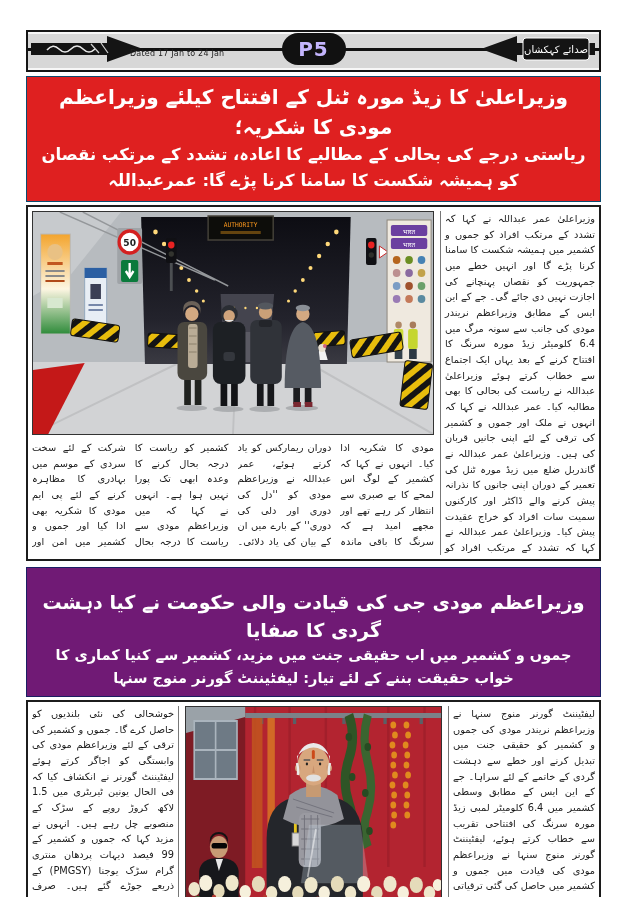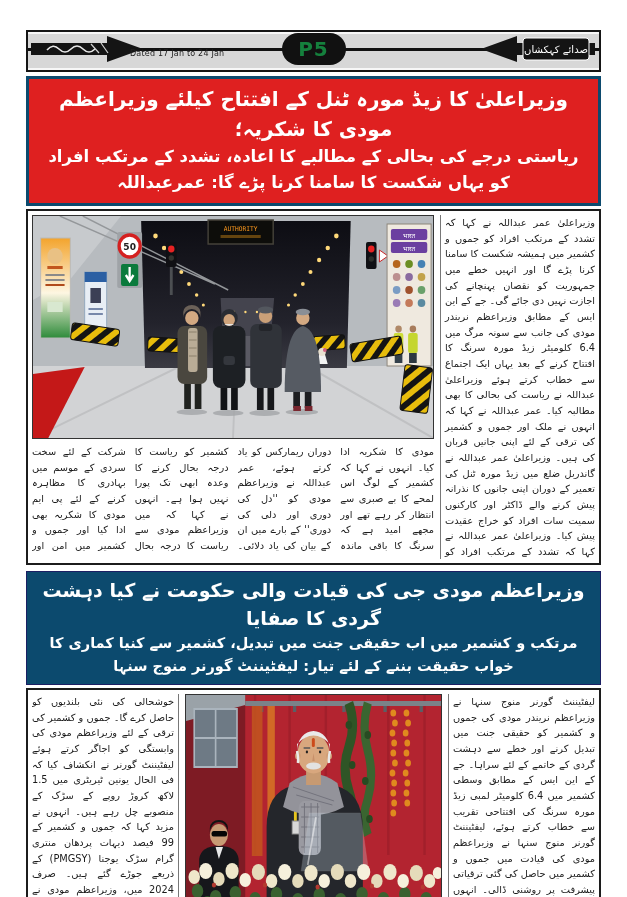--- a/index.html
+++ b/index.html
@@ -6,28 +6,28 @@
   body{width:627px;height:897px;font-family:"DejaVu Sans",sans-serif;color:#111;}
   .sheet{box-sizing:border-box;width:627px;height:897px;padding:30px 26px 0 26px;background:#fff;overflow:hidden;}
 
   
   .masthead{position:relative;height:38px;background:#d7d7d7;border:2px solid #151515;
             box-shadow:inset 0 2px 0 #f7f7f7, inset 0 -2px 0 #f7f7f7;}
   .masthead .midline{position:absolute;left:0;right:0;top:16px;height:3px;background:#111;}
   .orn-left{position:absolute;left:3px;top:2px;}
   .orn-right{position:absolute;right:4px;top:2px;}
   .page-pill{position:absolute;left:50%;top:1px;transform:translateX(-50%);width:64px;height:32px;
-             background:#111;border-radius:17px;color:#15803d;font-weight:bold;font-size:20px;
+             background:#111;border-radius:17px;color:#c4b5fd;font-weight:bold;font-size:20px;
              display:flex;align-items:center;justify-content:center;letter-spacing:1px;}
   .dated{position:absolute;left:102px;top:17px;font-size:8px;color:#222;letter-spacing:.2px;}
 
   
   .banner{margin-top:4px;text-align:center;color:#fff;direction:rtl;padding:5px 10px 7px 10px;}
-  .banner.red{background:#df2020;border:3px solid #0c4a6e;}
-  .banner.blue{background:#0c4a6e;border:1px solid #1b1f63;margin-top:6px;padding:4px 10px 6px 10px;}
+  .banner.red{background:#df2020;border:1px solid #0c4a6e;}
+  .banner.blue{background:#701a75;border:1px solid #1b1f63;margin-top:6px;padding:20px 10px 6px 10px;}
   .banner .h1{font-weight:bold;font-size:20px;line-height:30px;}
   .banner .h2{font-weight:bold;font-size:16.5px;line-height:26px;}
   .banner.blue .h1{font-size:19px;line-height:28px;}
   .banner.blue .h2{font-size:14.5px;line-height:23px;}
 
   
   .artbox{border:2px solid #1c1c1c;margin-top:3px;padding:4px;background:#fff;}
   .bodytext{direction:rtl;text-align:justify;font-size:9.8px;line-height:1.6;color:#1a1a1a;overflow:hidden;}
   .row1{display:flex;direction:rtl;gap:6px;}
   .a1-rightcol{width:150px;flex:0 0 150px;height:344px;padding-left:4px;border-left:1px solid #777;}
@@ -70,21 +70,21 @@
       <svg width="152" height="30" viewBox="0 0 152 30">
         <polygon points="152,9 74,9 74,2 38,15 74,28 74,21 152,21" fill="#141414"></polygon>
         <rect x="80" y="4" width="66" height="22" rx="3" fill="#141414" stroke="#ffffff" stroke-width="1"></rect>
         <text x="113" y="19" text-anchor="middle" font-size="10" fill="#ffffff">صدائے کہکشاں</text>
       </svg>
     </span>
   </div>
 
   <div class="banner red">
     <div class="h1">وزیراعلیٰ کا زیڈ مورہ ٹنل کے افتتاح کیلئے وزیراعظم مودی کا شکریہ؛</div>
-    <div class="h2">ریاستی درجے کی بحالی کے مطالبے کا اعادہ، تشدد کے مرتکب افراد کو یہاں شکست کا سامنا کرنا پڑے گا: عمرعبداللہ</div>
+    <div class="h2">ریاستی درجے کی بحالی کے مطالبے کا اعادہ، تشدد کے مرتکب نقصان کو ہمیشہ شکست کا سامنا کرنا پڑے گا: عمرعبداللہ</div>
   </div>
 
   <div class="artbox">
     <div class="row1">
       <div class="bodytext a1-rightcol">وزیراعلیٰ عمر عبداللہ نے کہا کہ تشدد کے مرتکب افراد کو جموں و کشمیر میں ہمیشہ شکست کا سامنا کرنا پڑے گا اور انہیں خطے میں جمہوریت کو نقصان پہنچانے کی اجازت نہیں دی جائے گی۔ جے کے این ایس کے مطابق وزیراعظم نریندر مودی کی جانب سے سونہ مرگ میں 6.4 کلومیٹر زیڈ مورہ سرنگ کا افتتاح کرنے کے بعد یہاں ایک اجتماع سے خطاب کرتے ہوئے وزیراعلیٰ عبداللہ نے ریاست کی بحالی کا بھی مطالبہ کیا۔ عمر عبداللہ نے کہا کہ انہوں نے ملک اور جموں و کشمیر کی ترقی کے لئے اپنی جانیں قربان کی ہیں۔ وزیراعلیٰ عمر عبداللہ نے گاندربل ضلع میں زیڈ مورہ ٹنل کی تعمیر کے دوران اپنی جانوں کا نذرانہ پیش کرنے والے ڈاکٹر اور کارکنوں سمیت سات افراد کو خراج عقیدت پیش کیا۔ وزیراعلیٰ عمر عبداللہ نے کہا کہ تشدد کے مرتکب افراد کو جموں و کشمیر میں جمہوریت کو نقصان پہنچانے کی اجازت نہیں دی جائے گی۔ عمر عبداللہ نے طویل عرصے سے زیر انتظار زیڈ مورہ ٹنل کے افتتاح پر وزیراعظم نریندر</div>
 
       <div class="a1-leftpart">
         <figure class="photo-frame">
           <svg width="100%" height="222" viewBox="0 0 418 222" preserveAspectRatio="none">
             <defs>
@@ -278,21 +278,21 @@
           <div class="bodytext col">دوران ریمارکس کو یاد کرتے ہوئے، عمر عبداللہ نے وزیراعظم مودی کو ''دل کی دوری اور دلی کی دوری'' کے بارے میں ان کے بیان کی یاد دلائی۔ وزیراعلیٰ عمر عبداللہ نے مزید کہا کہ جبکہ بہت سے وعدے پورے ہو چکے ہیں، جموں و</div>
           <div class="bodytext col">کشمیر کو ریاست کا درجہ بحال کرنے کا وعدہ ابھی تک پورا نہیں ہوا ہے۔ انہوں نے کہا کہ میں وزیراعظم مودی سے ریاست کا درجہ بحال کرنے کی درخواست کرتا ہوں اور یقین ہے کہ وہ بات کریں گے۔ عمر عبداللہ نے اس تقریب میں</div>
           <div class="bodytext col">شرکت کے لئے سخت سردی کے موسم میں بہادری کا مظاہرہ کرنے کے لئے پی ایم مودی کا شکریہ بھی ادا کیا اور جموں و کشمیر میں امن اور ترقی کو یقینی بنانے کے اپنے عزم کا اعادہ کیا۔</div>
         </div>
       </div>
     </div>
   </div>
 
   <div class="banner blue">
     <div class="h1">وزیراعظم مودی جی کی قیادت والی حکومت نے کیا دہشت گردی کا صفایا</div>
-    <div class="h2">مرتکب و کشمیر میں اب حقیقی جنت میں تبدیل، کشمیر سے کنیا کماری کا خواب حقیقت بننے کے لئے تیار: لیفٹیننٹ گورنر منوج سنہا</div>
+    <div class="h2">جموں و کشمیر میں اب حقیقی جنت میں مزید، کشمیر سے کنیا کماری کا خواب حقیقت بننے کے لئے تیار: لیفٹیننٹ گورنر منوج سنہا</div>
   </div>
 
   <div class="artbox last">
     <div class="row2">
       <div class="bodytext a2-side right">لیفٹیننٹ گورنر منوج سنہا نے وزیراعظم نریندر مودی کی جموں و کشمیر کو حقیقی جنت میں تبدیل کرنے اور خطے سے دہشت گردی کے خاتمے کے لئے سراہا۔ جے کے این ایس کے مطابق وسطی کشمیر میں 6.4 کلومیٹر لمبی زیڈ مورہ سرنگ کی افتتاحی تقریب سے خطاب کرتے ہوئے، لیفٹیننٹ گورنر منوج سنہا نے وزیراعظم مودی کی قیادت میں جموں و کشمیر میں حاصل کی گئی ترقیاتی پیشرفت پر روشنی ڈالی۔ انہوں نے کہا کہ وزیراعظم نریندر مودی کی قیادت والی حکومت نے جموں و کشمیر سے دہشت گردی کا صفایا کر دیا ہے اور اسے ایک حقیقی جنت میں تبدیل کر دیا ہے۔ منوج سنہا نے کہا کہ امن، ترقی اور خوشحالی ان کے دور حکومت کی پہچان بن گئی ہے۔ لیفٹیننٹ گورنر منوج سنہا نے سرنگ کے افتتاح کو خطے کے لئے گیم چینجر قرار دیا۔ انہوں نے زیڈ مورہ سرنگ کو جموں اور کشمیر کے لئے ایک (لائف لائن) کے طور پر بیان کیا، جس سے دلکش سونمرگ سے سال</div>
 
       <div class="a2-center">
         <figure class="photo-frame">
           <svg width="100%" height="212" viewBox="0 0 310 212" preserveAspectRatio="none">
 

